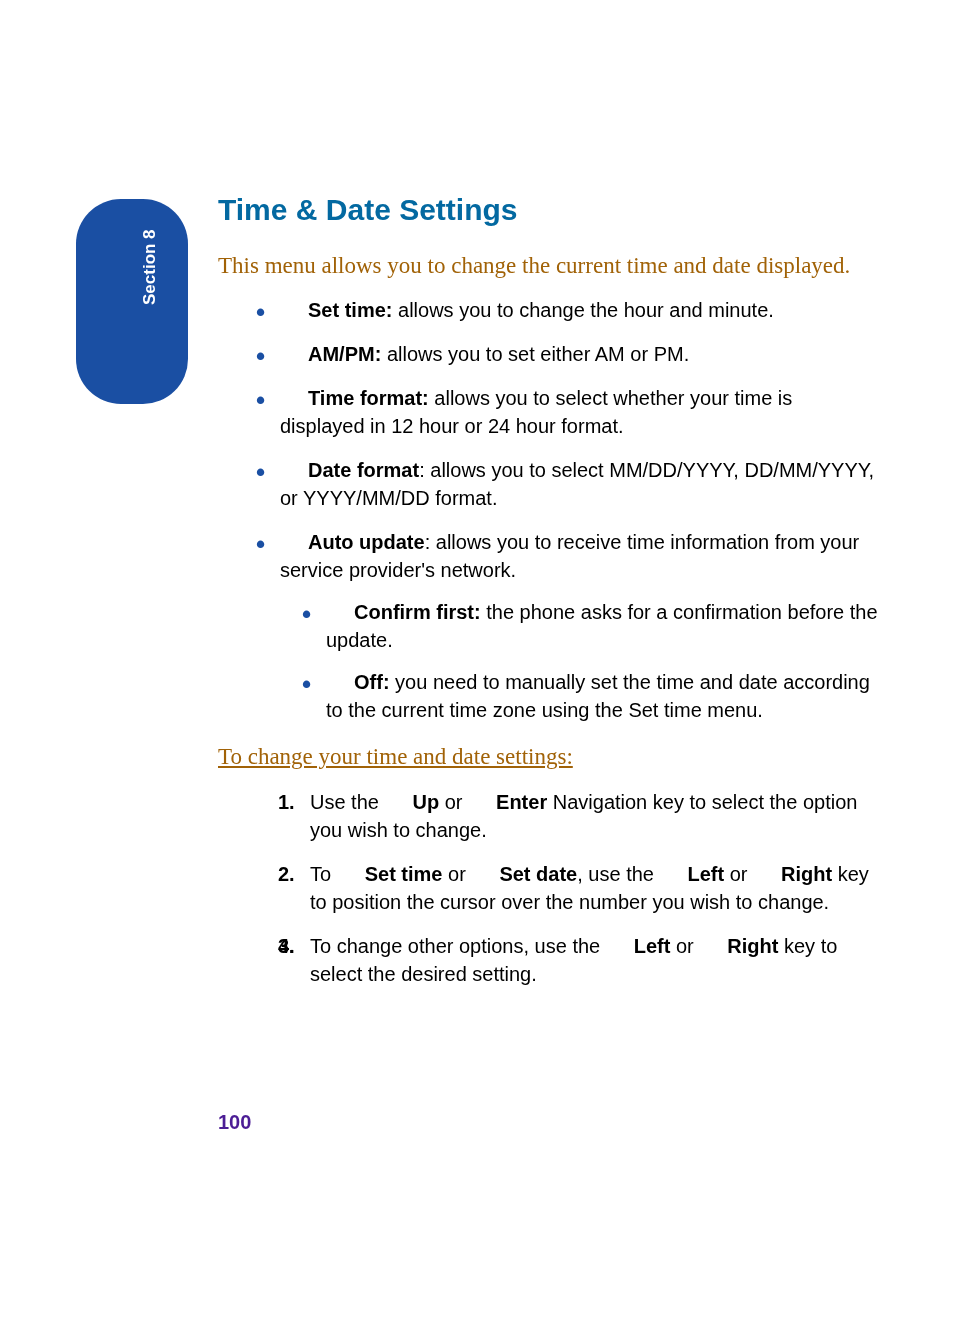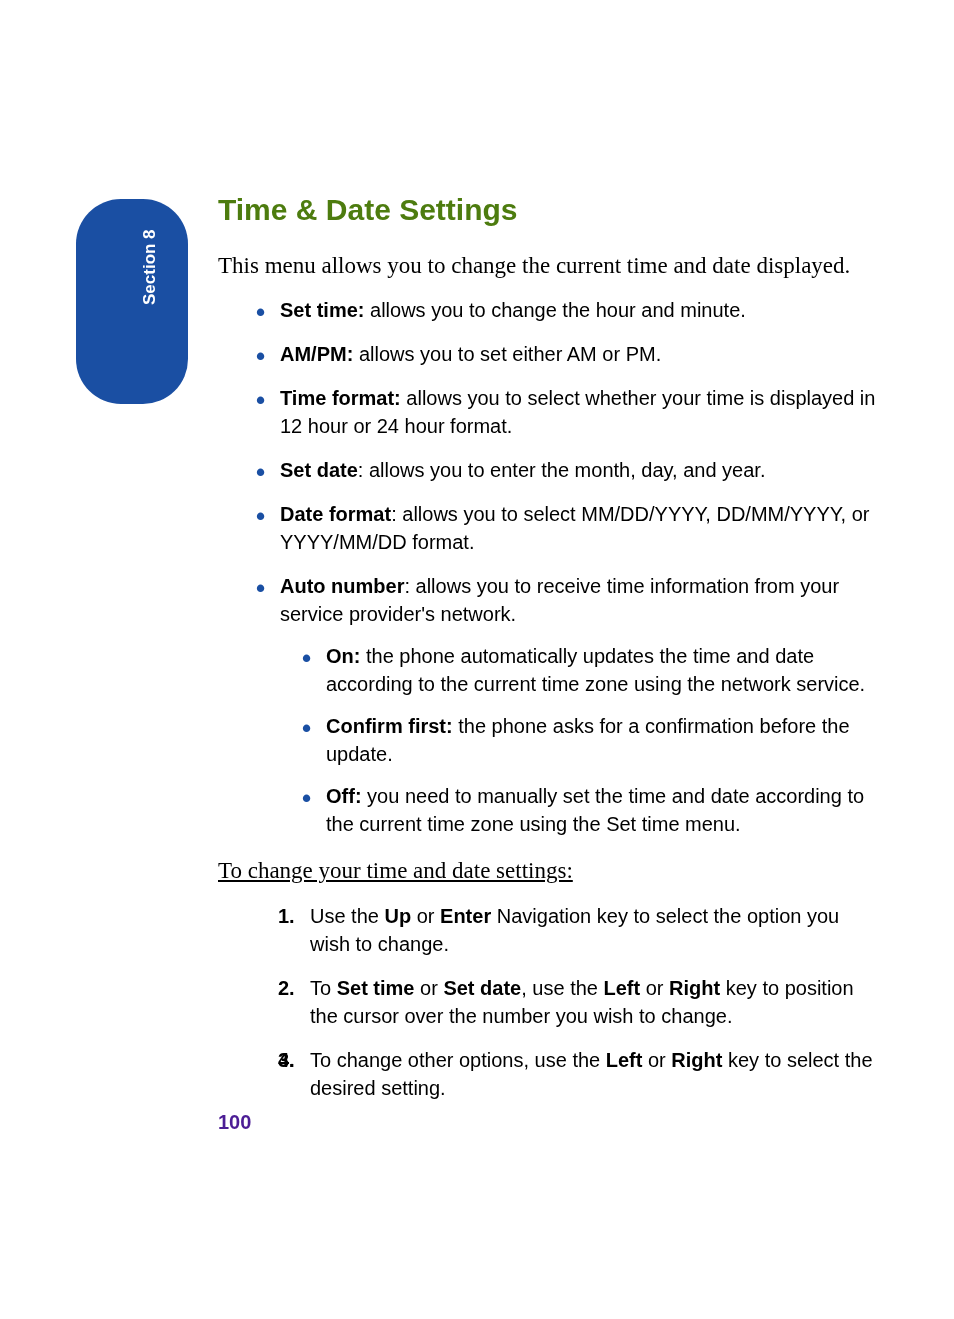--- a/index.html
+++ b/index.html
@@ -31,31 +31,31 @@
       font-size: 17px;
       white-space: nowrap;
     }
     .content {
       position: absolute;
       left: 218px;
       top: 193px;
       width: 660px;
     }
     .heading {
-      color: #4d7c0f;
+      color: #0369a1;
       font-family: Arial, Helvetica, sans-serif;
       font-weight: bold;
       font-size: 30px;
       margin-bottom: 22px;
     }
     .body-text {
       font-family: Georgia, 'Times New Roman', serif;
       font-size: 23px;
       line-height: 1.45;
-      color: #000000;
+      color: #a16207;
       margin-bottom: 14px;
     }
     .bullet-list {
       list-style: none;
       margin-left: 38px;
       margin-top: 8px;
     }
     .bullet-list > li {
       position: relative;
       padding-left: 24px;
@@ -92,20 +92,21 @@
       content: "•";
       position: absolute;
       left: 0;
       top: -2px;
       color: #1a4fa3;
       font-size: 26px;
       font-weight: bold;
     }
     .bold {
       font-weight: bold;
+      margin-left: 28px;
     }
     .num-list {
       list-style: none;
       margin-left: 60px;
       margin-top: 8px;
     }
     .num-list > li {
       position: relative;
       padding-left: 32px;
       font-family: Arial, Helvetica, sans-serif;
@@ -139,25 +140,23 @@
 <div class="section-label">Section 8</div>
 
 <div class="content">
   <h1 class="heading">Time &amp; Date Settings</h1>
   <p class="body-text">This menu allows you to change the current time and date displayed.</p>
 
   <ul class="bullet-list">
     <li><span class="bold">Set time:</span><span> allows you to change the hour and minute.</span></li>
     <li><span class="bold">AM/PM:</span><span> allows you to set either AM or PM.</span></li>
     <li><span class="bold">Time format:</span><span> allows you to select whether your time is displayed in 12 hour or 24 hour format.</span></li>
-    <li><span class="bold">Set date</span><span>: allows you to enter the month, day, and year.</span></li>
     <li><span class="bold">Date format</span><span>: allows you to select MM/DD/YYYY, DD/MM/YYYY, or YYYY/MM/DD format.</span></li>
-    <li><span class="bold">Auto number</span><span>: allows you to receive time information from your service provider's network.</span>
+    <li><span class="bold">Auto update</span><span>: allows you to receive time information from your service provider's network.</span>
       <ul class="sub-bullet-list">
-        <li><span class="bold">On:</span><span> the phone automatically updates the time and date according to the current time zone using the network service.</span></li>
         <li><span class="bold">Confirm first:</span><span> the phone asks for a confirmation before the update.</span></li>
         <li><span class="bold">Off:</span><span> you need to manually set the time and date according to the current time zone using the Set time menu.</span></li>
       </ul>
     </li>
   </ul>
 
   <p class="body-text" style="margin-top:10px;text-decoration:underline;">To change your time and date settings:</p>
 
   <ol class="num-list" id="steps-list">
       <li><span class="num-marker">1.</span><span>Use the </span><span class="bold">Up</span><span> or </span><span class="bold">Enter</span><span> Navigation key to select the option you wish to change.</span></li>

